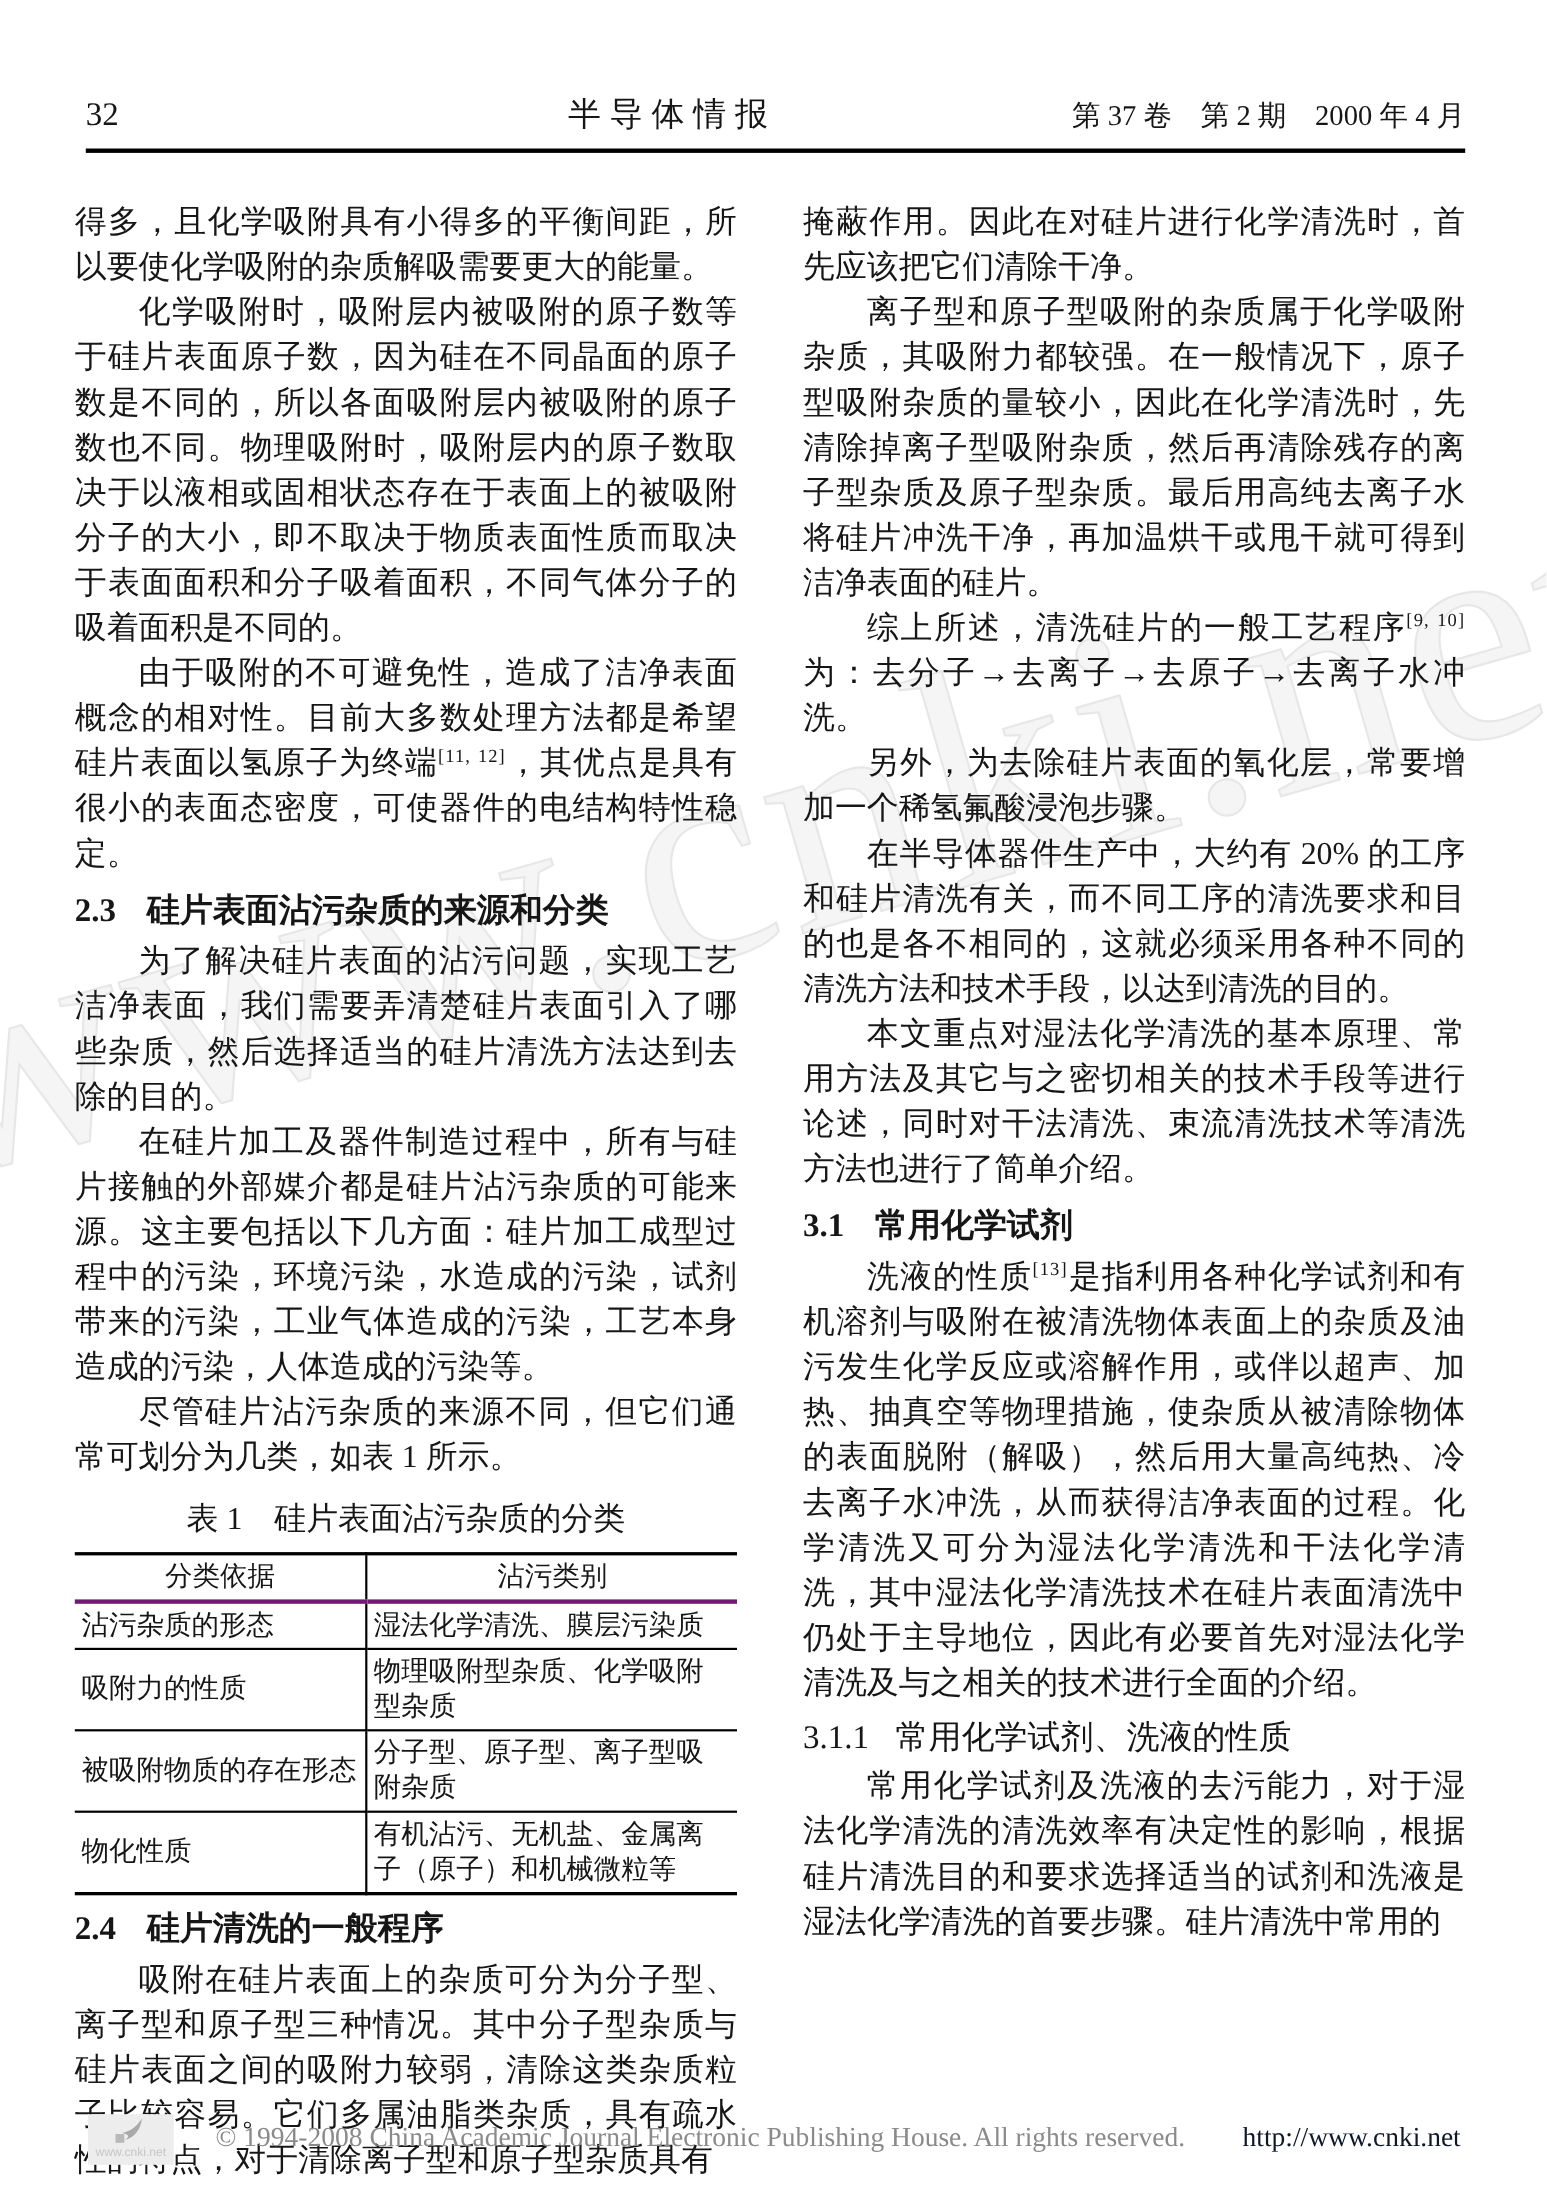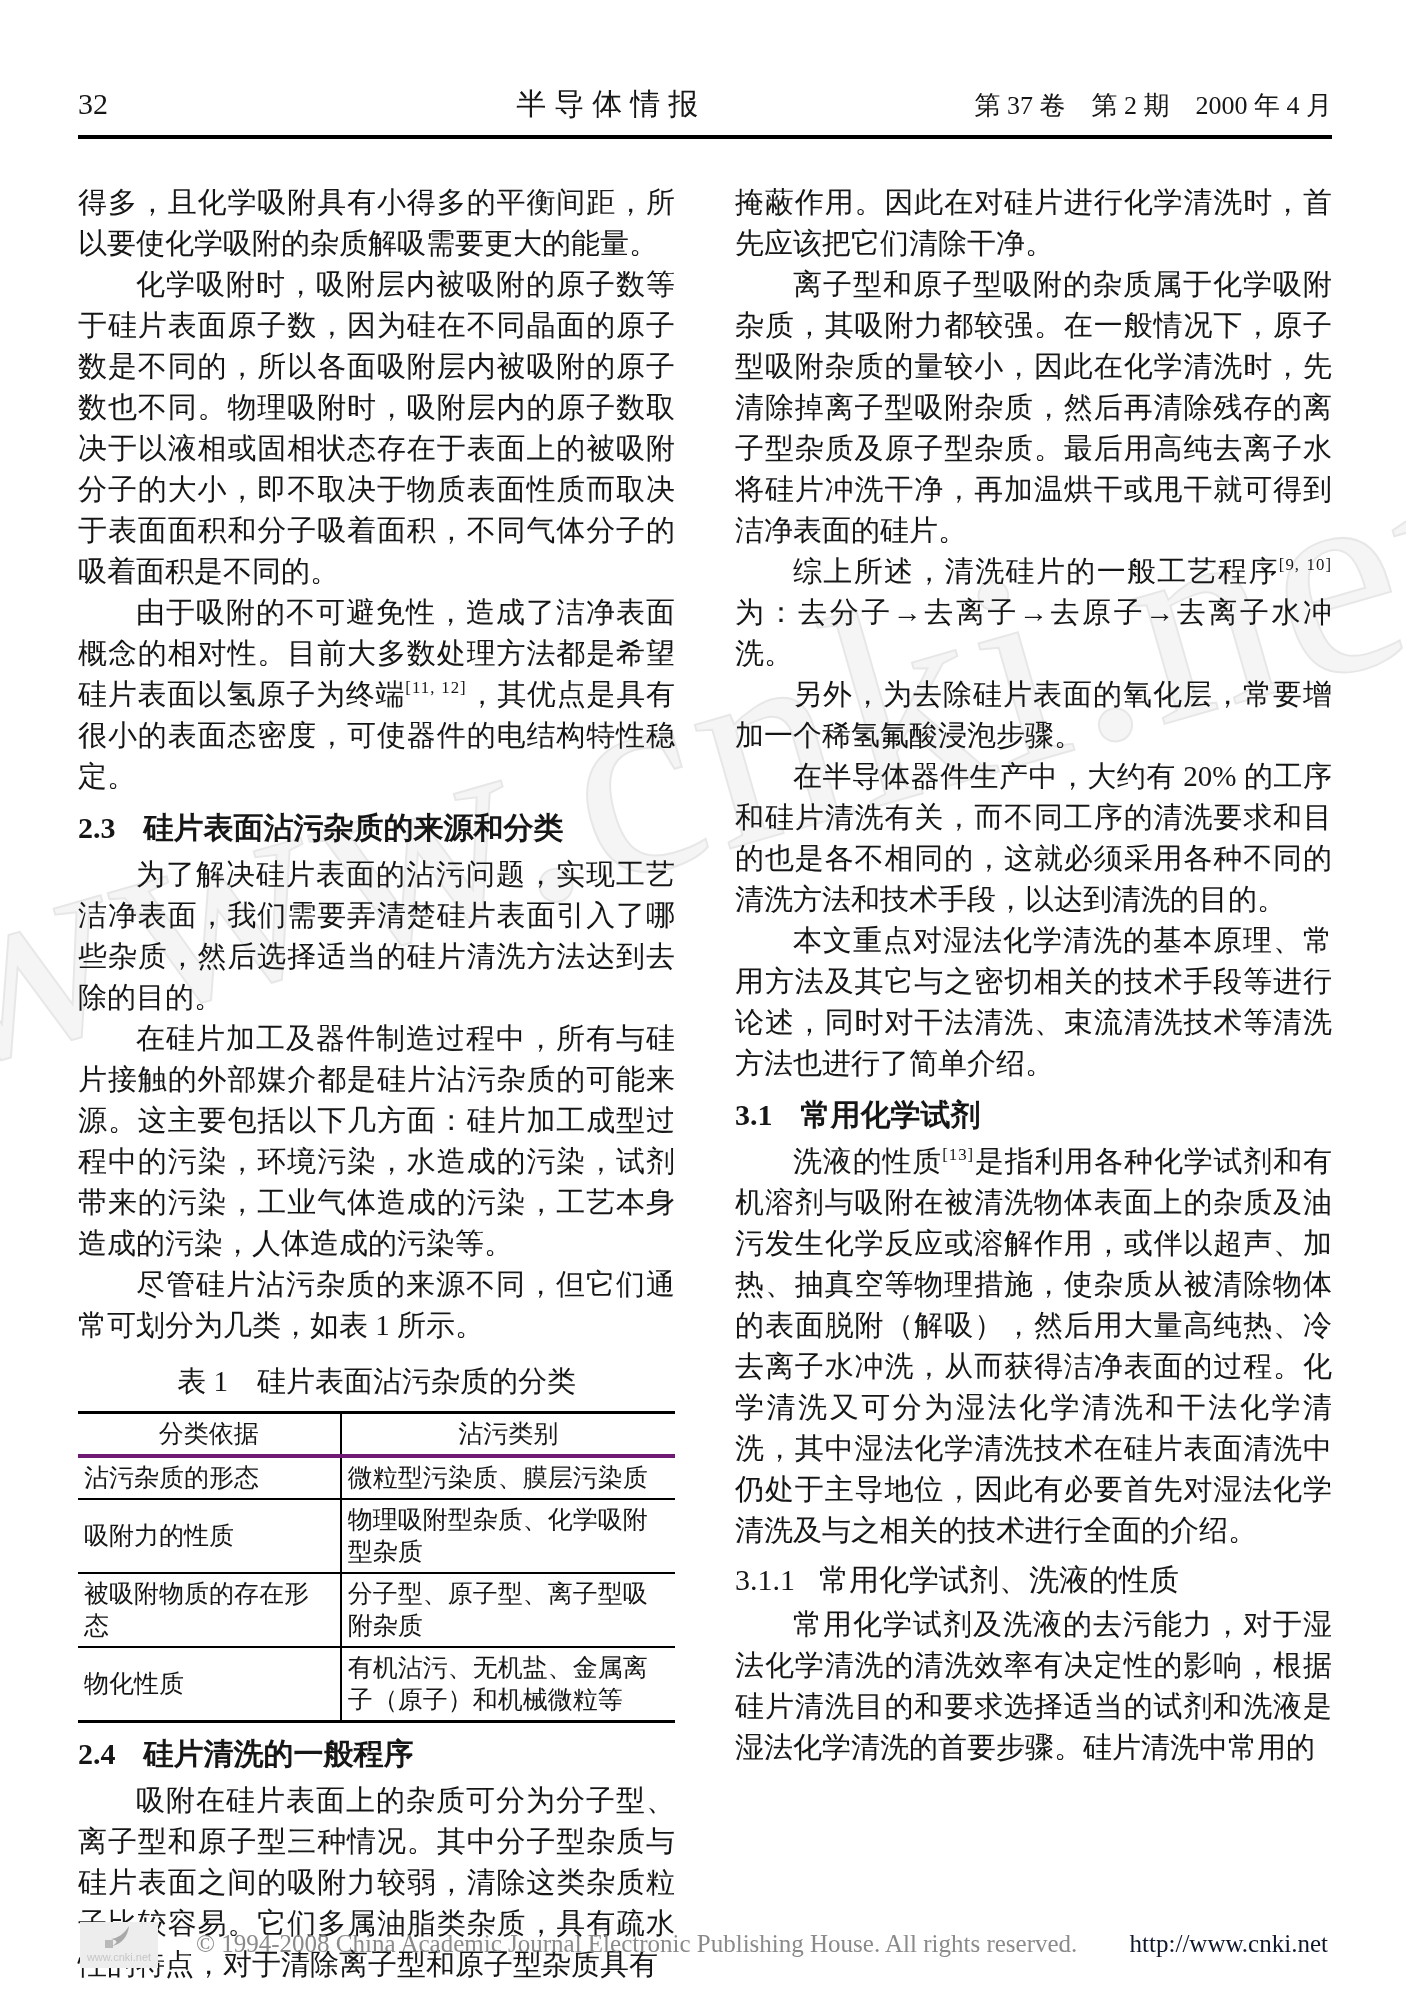--- a/index.html
+++ b/index.html
@@ -17,21 +17,21 @@
     position:absolute; left:78px; right:74px; top:84px;
     display:flex; align-items:baseline;
     border-bottom:4px solid #000;
     padding-bottom:10px;
   }
   .hdr .pn   { font-size:30px; width:170px; }
   .hdr .jt   { flex:1; text-align:center; font-size:30px; letter-spacing:8px; }
   .hdr .iss  { font-size:26px; white-space:nowrap; }
   
   .cols {
-    position:absolute; top:182px; left:78px; right:74px;
+    position:absolute; top:182px; left:68px; right:74px;
     display:flex; gap:60px;
   }
   .col { flex:1 1 0; min-width:0; }
   .col p {
     font-size:29px; line-height:41px;
     text-align:justify; text-indent:2em;
   }
   .col p.cont { text-indent:0; }
   sup { font-size:0.58em; line-height:0; vertical-align:super; letter-spacing:1px; }
   
@@ -108,21 +108,21 @@
       <table class="t1">
         <thead>
           <tr>
             <th>分类依据</th>
             <th>沾污类别</th>
           </tr>
         </thead>
         <tbody>
           <tr>
             <td>沾污杂质的形态</td>
-            <td>微粒型污染质、膜层污染质</td>
+            <td>湿法化学清洗、膜层污染质</td>
           </tr>
           <tr>
             <td>吸附力的性质</td>
             <td>物理吸附型杂质、化学吸附型杂质</td>
           </tr>
           <tr>
             <td>被吸附物质的存在形态</td>
             <td>分子型、原子型、离子型吸附杂质</td>
           </tr>
           <tr>

